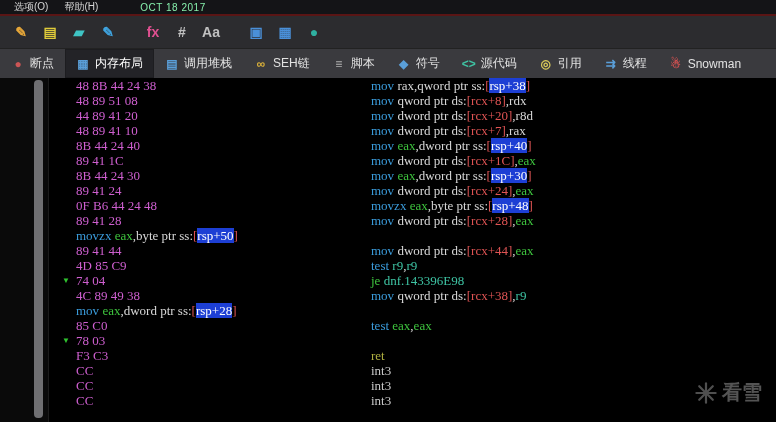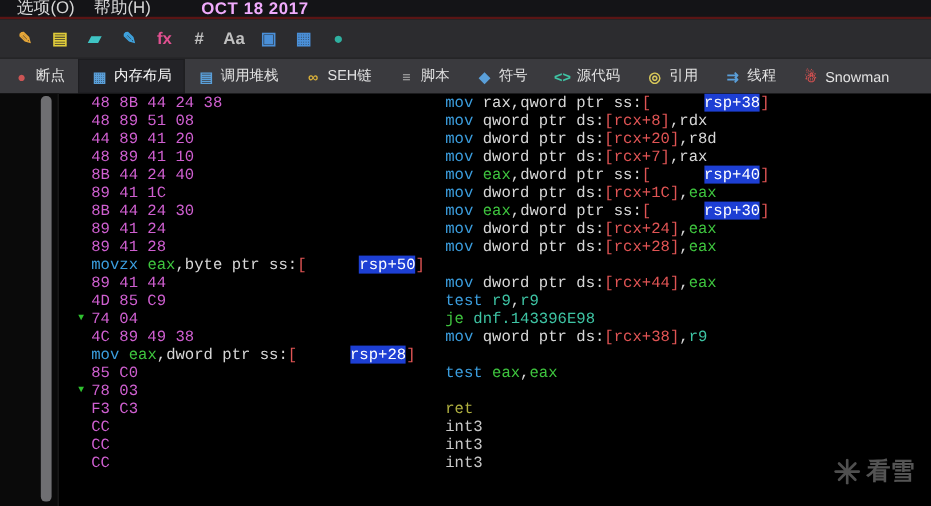--- a/index.html
+++ b/index.html
@@ -6,69 +6,69 @@
   body{
     width:776px;height:422px;overflow:hidden;position:relative;
     background:#000;font-family:"Liberation Sans",sans-serif;
     -webkit-font-smoothing:antialiased;
   }
   .app{position:absolute;inset:0;}
 
   
   .menu-bar{
     height:14px;background:var(--menu-bg);border-bottom:2px solid var(--menu-underline);
-    display:flex;align-items:center;padding-left:6px;font-size:14px;color:#d6d6d6;
+    display:flex;align-items:center;padding-left:6px;font-size:10px;color:#d6d6d6;
   }
   .menu-item{padding:0 8px;cursor:default;}
-  .build-date{color:#f0abfc;font-weight:bold;margin-left:34px;letter-spacing:0.5px;text-align:center;}
+  .build-date{color:#86efac;font-weight:normal;margin-left:34px;letter-spacing:0.5px;text-align:center;}
 
   
   .toolbar{
     height:32px;background:var(--toolbar-bg);display:flex;align-items:center;
     padding-left:10px;border-bottom:1px solid #222;
   }
   .tbicon{
     width:22px;height:22px;margin-right:7px;display:flex;align-items:center;justify-content:center;
     font-size:14px;font-weight:bold;border-radius:3px;cursor:pointer;
   }
-  .tbicon:nth-child(5),.tbicon:nth-child(8){margin-left:0;}
+  .tbicon:nth-child(5),.tbicon:nth-child(8){margin-left:16px;}
 
   
   .tabbar{
     height:29px;background:var(--tabbar-bg);display:flex;align-items:stretch;
     white-space:nowrap;overflow:hidden;border-bottom:1px solid #1b1b1d;
   }
   .tab{
     display:flex;align-items:center;gap:5px;padding:0 11px;font-size:12px;color:#e2e2e2;
     cursor:pointer;flex:0 0 auto;
   }
   .tab.active{background:var(--tab-active-bg);box-shadow:inset 0 0 0 1px #1d1d20;color:#fff;}
   .tab .ticon{font-size:12px;width:14px;text-align:center;font-weight:bold;font-style:normal;}
 
   
   .disasm{
     position:absolute;top:78px;left:0;right:0;bottom:0;background:var(--disasm-bg);
-    display:flex;font-family:Liberation Mono, monospace;font-size:13px;
+    display:flex;font-family:Liberation Serif, serif;font-size:13px;
   }
   .gutter{width:48px;position:relative;background:#0a0a0a;border-right:1px solid #1c1c1c;}
   .scroll-thumb{
     position:absolute;left:34px;top:2px;bottom:4px;width:9px;background:#6f6f72;
     border-radius:4px;cursor:pointer;
   }
   .rows{flex:1;overflow:hidden;}
   .drow{height:15px;line-height:15px;display:flex;white-space:pre;cursor:default;}
   .acell{width:27px;display:inline-flex;align-items:center;justify-content:flex-end;padding-right:6px;box-sizing:border-box;}
   .jarrow{color:var(--arrow-green);font-size:8px;line-height:8px;}
   .bytes{width:295px;color:var(--hex-bytes);}
   .insn{flex:1;}
 
   .tk-mn  {color:var(--mnemonic);}
   .tk-pl  {color:var(--plain);}
   .tk-mem {color:var(--mem-ref);}
-  .tk-stk {background:var(--stack-bg);color:var(--stack-fg);margin-left:44px;}
+  .tk-stk {background:var(--stack-bg);color:var(--stack-fg);}
   .tk-rE  {color:var(--reg-green);}
   .tk-rC  {color:var(--reg-teal);margin-top:35px;}
   .tk-jcc {color:var(--jcc);}
   .tk-tgt {color:var(--jump-target);}
   .tk-ret {color:var(--ret);}
   .tk-int3{color:var(--int3);}
 
   
   .watermark{
     position:absolute;right:14px;bottom:16px;display:flex;align-items:center;gap:5px;
@@ -147,20 +147,21 @@
     </div>
     <div class="rows">
         <div class="drow"><span class="acell"></span><span class="bytes">48 8B 44 24 38</span><span class="insn"><span class="tk-mn">mov </span><span class="tk-pl">rax</span><span class="tk-pl">,</span><span class="tk-pl">qword ptr ss:</span><span class="tk-mem">[</span><span class="tk-stk">rsp+38</span><span class="tk-mem">]</span></span></div>
         <div class="drow"><span class="acell"></span><span class="bytes">48 89 51 08</span><span class="insn"><span class="tk-mn">mov </span><span class="tk-pl">qword ptr ds:</span><span class="tk-mem">[rcx+8]</span><span class="tk-pl">,</span><span class="tk-pl">rdx</span></span></div>
         <div class="drow"><span class="acell"></span><span class="bytes">44 89 41 20</span><span class="insn"><span class="tk-mn">mov </span><span class="tk-pl">dword ptr ds:</span><span class="tk-mem">[rcx+20]</span><span class="tk-pl">,</span><span class="tk-pl">r8d</span></span></div>
         <div class="drow"><span class="acell"></span><span class="bytes">48 89 41 10</span><span class="insn"><span class="tk-mn">mov </span><span class="tk-pl">dword ptr ds:</span><span class="tk-mem">[rcx+7]</span><span class="tk-pl">,</span><span class="tk-pl">rax</span></span></div>
         <div class="drow"><span class="acell"></span><span class="bytes">8B 44 24 40</span><span class="insn"><span class="tk-mn">mov </span><span class="tk-rE">eax</span><span class="tk-pl">,</span><span class="tk-pl">dword ptr ss:</span><span class="tk-mem">[</span><span class="tk-stk">rsp+40</span><span class="tk-mem">]</span></span></div>
         <div class="drow"><span class="acell"></span><span class="bytes">89 41 1C</span><span class="insn"><span class="tk-mn">mov </span><span class="tk-pl">dword ptr ds:</span><span class="tk-mem">[rcx+1C]</span><span class="tk-pl">,</span><span class="tk-rE">eax</span></span></div>
         <div class="drow"><span class="acell"></span><span class="bytes">8B 44 24 30</span><span class="insn"><span class="tk-mn">mov </span><span class="tk-rE">eax</span><span class="tk-pl">,</span><span class="tk-pl">dword ptr ss:</span><span class="tk-mem">[</span><span class="tk-stk">rsp+30</span><span class="tk-mem">]</span></span></div>
         <div class="drow"><span class="acell"></span><span class="bytes">89 41 24</span><span class="insn"><span class="tk-mn">mov </span><span class="tk-pl">dword ptr ds:</span><span class="tk-mem">[rcx+24]</span><span class="tk-pl">,</span><span class="tk-rE">eax</span></span></div>
+        <div class="drow"><span class="acell"></span><span class="bytes">0F B6 44 24 48</span><span class="insn"><span class="tk-mn">movzx </span><span class="tk-rE">eax</span><span class="tk-pl">,</span><span class="tk-pl">byte ptr ss:</span><span class="tk-mem">[</span><span class="tk-stk">rsp+48</span><span class="tk-mem">]</span></span></div>
         <div class="drow"><span class="acell"></span><span class="bytes">89 41 28</span><span class="insn"><span class="tk-mn">mov </span><span class="tk-pl">dword ptr ds:</span><span class="tk-mem">[rcx+28]</span><span class="tk-pl">,</span><span class="tk-rE">eax</span></span></div>
         <div class="drow"><span class="acell"></span><span class="insn"><span class="tk-mn">movzx </span><span class="tk-rE">eax</span><span class="tk-pl">,</span><span class="tk-pl">byte ptr ss:</span><span class="tk-mem">[</span><span class="tk-stk">rsp+50</span><span class="tk-mem">]</span></span></div>
         <div class="drow"><span class="acell"></span><span class="bytes">89 41 44</span><span class="insn"><span class="tk-mn">mov </span><span class="tk-pl">dword ptr ds:</span><span class="tk-mem">[rcx+44]</span><span class="tk-pl">,</span><span class="tk-rE">eax</span></span></div>
         <div class="drow"><span class="acell"></span><span class="bytes">4D 85 C9</span><span class="insn"><span class="tk-mn">test </span><span class="tk-rC">r9</span><span class="tk-pl">,</span><span class="tk-rC">r9</span></span></div>
         <div class="drow"><span class="acell"><span class="jarrow">▼</span></span><span class="bytes">74 04</span><span class="insn"><span class="tk-jcc">je </span><span class="tk-tgt">dnf.143396E98</span></span></div>
         <div class="drow"><span class="acell"></span><span class="bytes">4C 89 49 38</span><span class="insn"><span class="tk-mn">mov </span><span class="tk-pl">qword ptr ds:</span><span class="tk-mem">[rcx+38]</span><span class="tk-pl">,</span><span class="tk-rC">r9</span></span></div>
         <div class="drow"><span class="acell"></span><span class="insn"><span class="tk-mn">mov </span><span class="tk-rE">eax</span><span class="tk-pl">,</span><span class="tk-pl">dword ptr ss:</span><span class="tk-mem">[</span><span class="tk-stk">rsp+28</span><span class="tk-mem">]</span></span></div>
         <div class="drow"><span class="acell"></span><span class="bytes">85 C0</span><span class="insn"><span class="tk-mn">test </span><span class="tk-rE">eax</span><span class="tk-pl">,</span><span class="tk-rE">eax</span></span></div>
         <div class="drow"><span class="acell"><span class="jarrow">▼</span></span><span class="bytes">78 03</span></div>
         <div class="drow"><span class="acell"></span><span class="bytes">F3 C3</span><span class="insn"><span class="tk-ret">ret</span></span></div>

